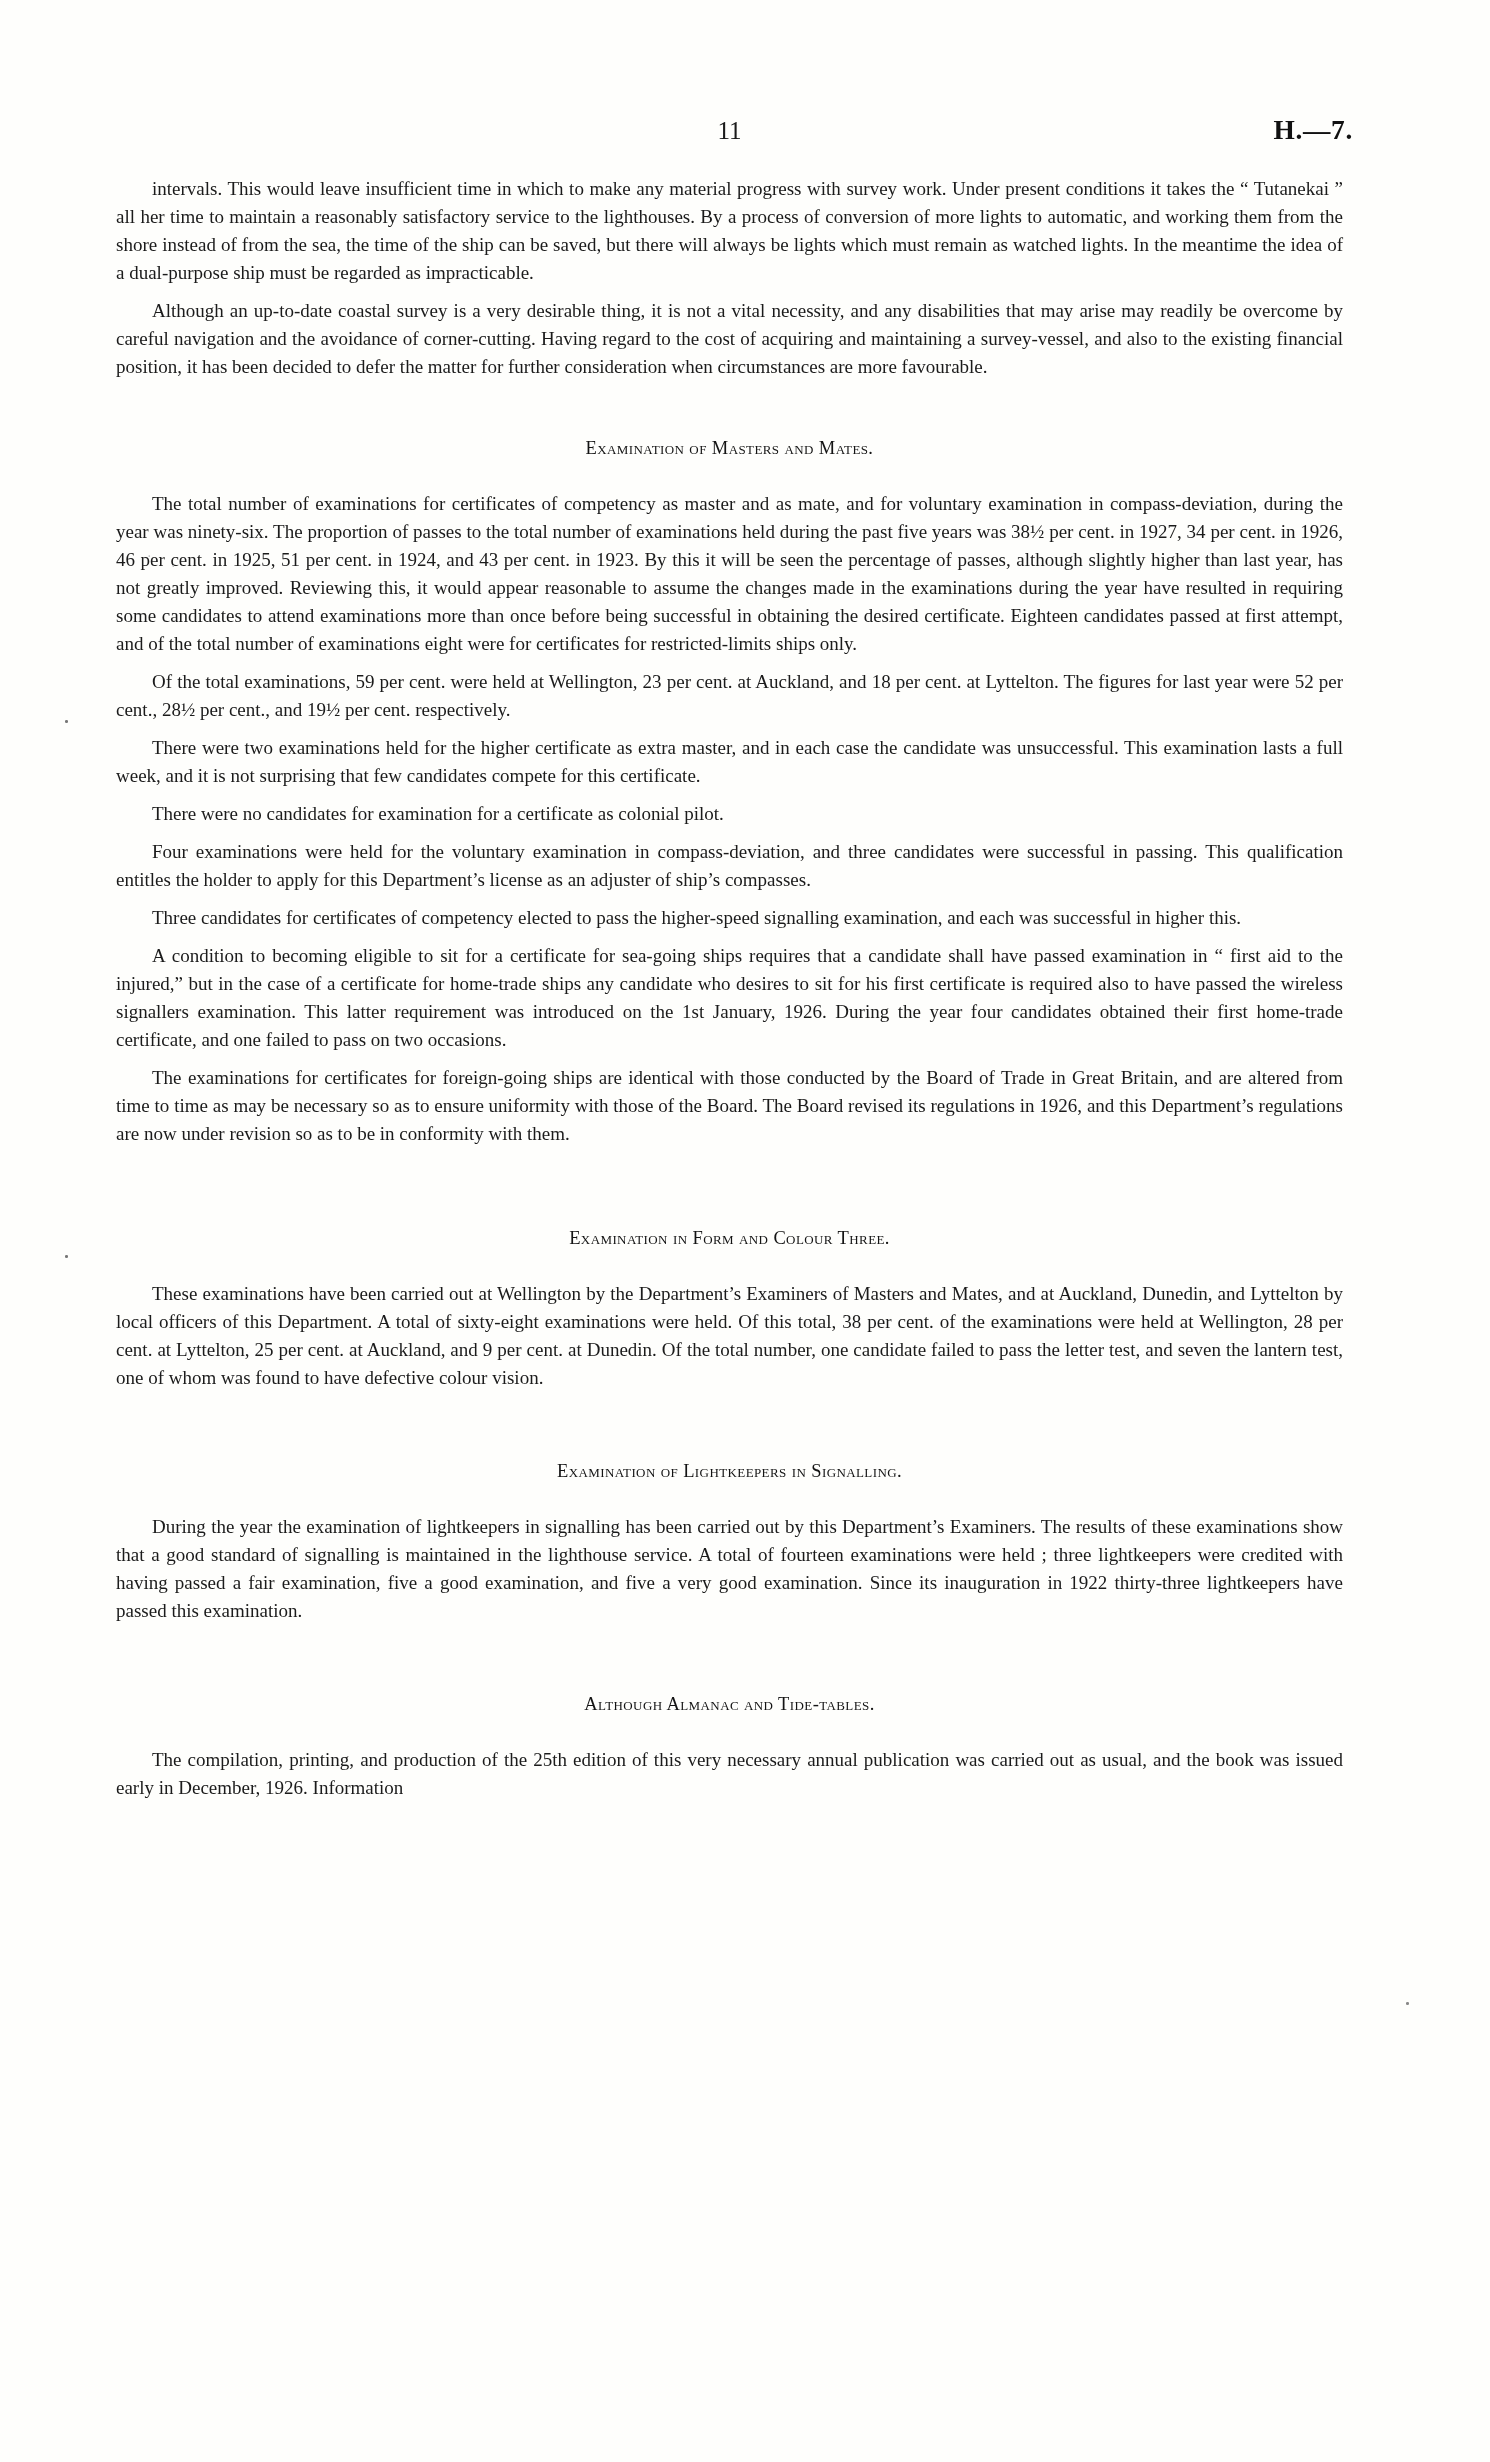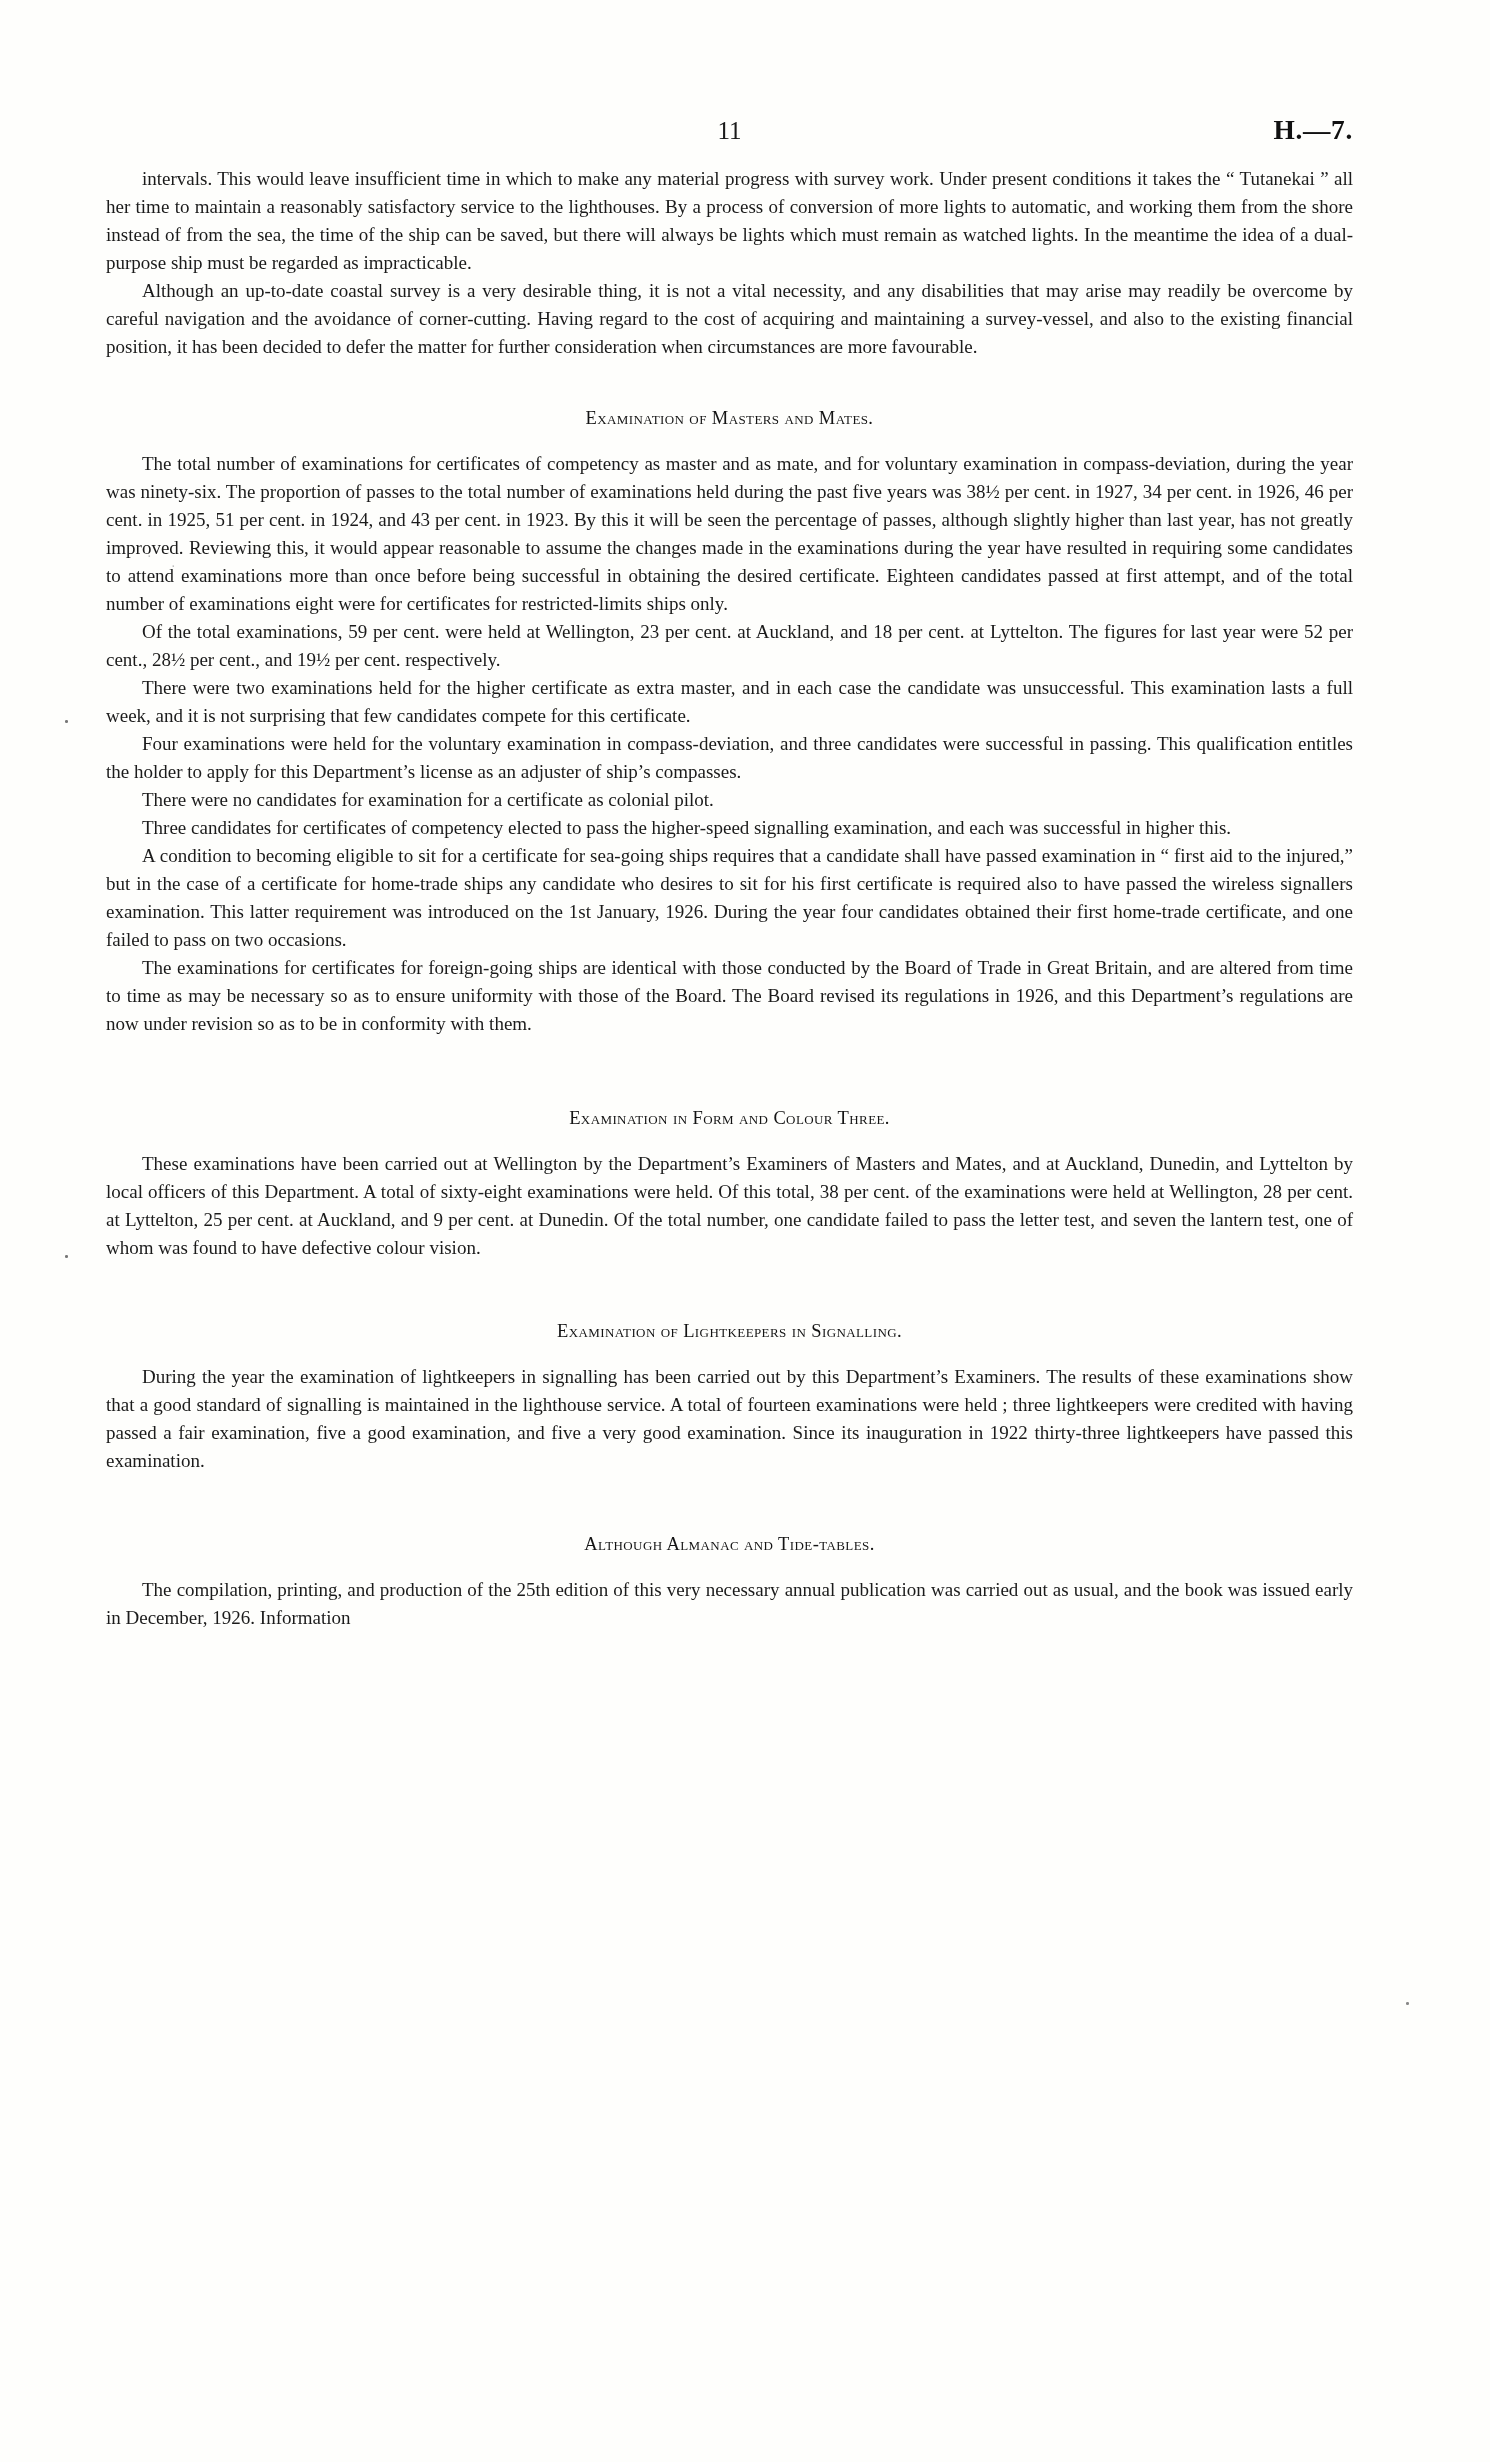--- a/index.html
+++ b/index.html
@@ -46,21 +46,21 @@
   }
   .body-text {
     font-size: 19px;
     line-height: 28px;
     text-align: justify;
     text-justify: inter-word;
     color: #1b1b1b;
     font-family: "Liberation Serif", serif;
   }
   p.para {
-    margin: 0;
+    margin: 10px;
     text-indent: 36px;
   }
   .section-heading {
     text-align: center;
     font-size: 18.5px;
     margin: 0;
     letter-spacing: 0.4px;
     font-variant: small-caps;
     font-family: "Liberation Serif", serif;
     color: #141414;
@@ -108,22 +108,22 @@
       <p class="para">Although an up-to-date coastal survey is a very desirable thing, it is not a vital necessity, and any disabilities that may arise may readily be overcome by careful navigation and the avoidance of corner-cutting.    Having regard to the cost of acquiring and maintaining a survey-vessel, and also to the existing financial position, it has been decided to defer the matter for further consideration when circumstances are more favourable.</p>
     </div>
 
     <div class="gap-before-heading"></div>
     <div>
       <p class="section-heading">Examination of Masters and Mates.</p>
       <div class="gap-after-heading"></div>
       <p class="para">The total number of examinations for certificates of competency as master and as mate, and for voluntary examination in compass-deviation, during the year was ninety-six.    The proportion of passes to the total number of examinations held during the past five years was 38½ per cent. in 1927, 34 per cent. in 1926, 46 per cent. in 1925, 51 per cent. in 1924, and 43 per cent. in 1923.    By this it will be seen the percentage of passes, although slightly higher than last year, has not greatly improved.    Reviewing this, it would appear reasonable to assume the changes made in the examinations during the year have resulted in requiring some candidates to attend examinations more than once before being successful in obtaining the desired certificate.    Eighteen candidates passed at first attempt, and of the total number of examinations eight were for certificates for restricted-limits ships only.</p>
       <p class="para">Of the total examinations, 59 per cent. were held at Wellington, 23 per cent. at Auckland, and 18 per cent. at Lyttelton.    The figures for last year were 52 per cent., 28½ per cent., and 19½ per cent. respectively.</p>
       <p class="para">There were two examinations held for the higher certificate as extra master, and in each case the candidate was unsuccessful.    This examination lasts a full week, and it is not surprising that few candidates compete for this certificate.</p>
+      <p class="para">There were no candidates for examination for a certificate as colonial pilot.</p>
       <p class="para">Four examinations were held for the voluntary examination in compass-deviation, and three candidates were successful in passing.    This qualification entitles the holder to apply for this Department’s license as an adjuster of ship’s compasses.</p>
-      <p class="para">There were no candidates for examination for a certificate as colonial pilot.</p>
       <p class="para">Three candidates for certificates of competency elected to pass the higher-speed signalling examination, and each was successful in higher this.</p>
       <p class="para">A condition to becoming eligible to sit for a certificate for sea-going ships requires that a candidate shall have passed examination in “ first aid to the injured,” but in the case of a certificate for home-trade ships any candidate who desires to sit for his first certificate is required also to have passed the wireless signallers examination.    This latter requirement was introduced on the 1st January, 1926.  During the year four candidates obtained their first home-trade certificate, and one failed to pass on two occasions.</p>
       <p class="para">The examinations for certificates for foreign-going ships are identical with those conducted by the Board of Trade in Great Britain, and are altered from time to time as may be necessary so as to ensure uniformity with those of the Board.    The Board revised its regulations in 1926, and this Department’s regulations are now under revision so as to be in conformity with them.</p>
     </div>
 
     <div class="gap-xl"></div>
     <div>
       <p class="section-heading">Examination in Form and Colour Three.</p>
       <div class="gap-after-heading"></div>
       <p class="para">These examinations have been carried out at Wellington by the Department’s Examiners of Masters and Mates, and at Auckland, Dunedin, and Lyttelton by local officers of this Department. A total of sixty-eight examinations were held.    Of this total, 38 per cent. of the examinations were held at Wellington, 28 per cent. at Lyttelton, 25 per cent. at Auckland, and 9 per cent. at Dunedin. Of the total number, one candidate failed to pass the letter test, and seven the lantern test, one of whom was found to have defective colour vision.</p>

